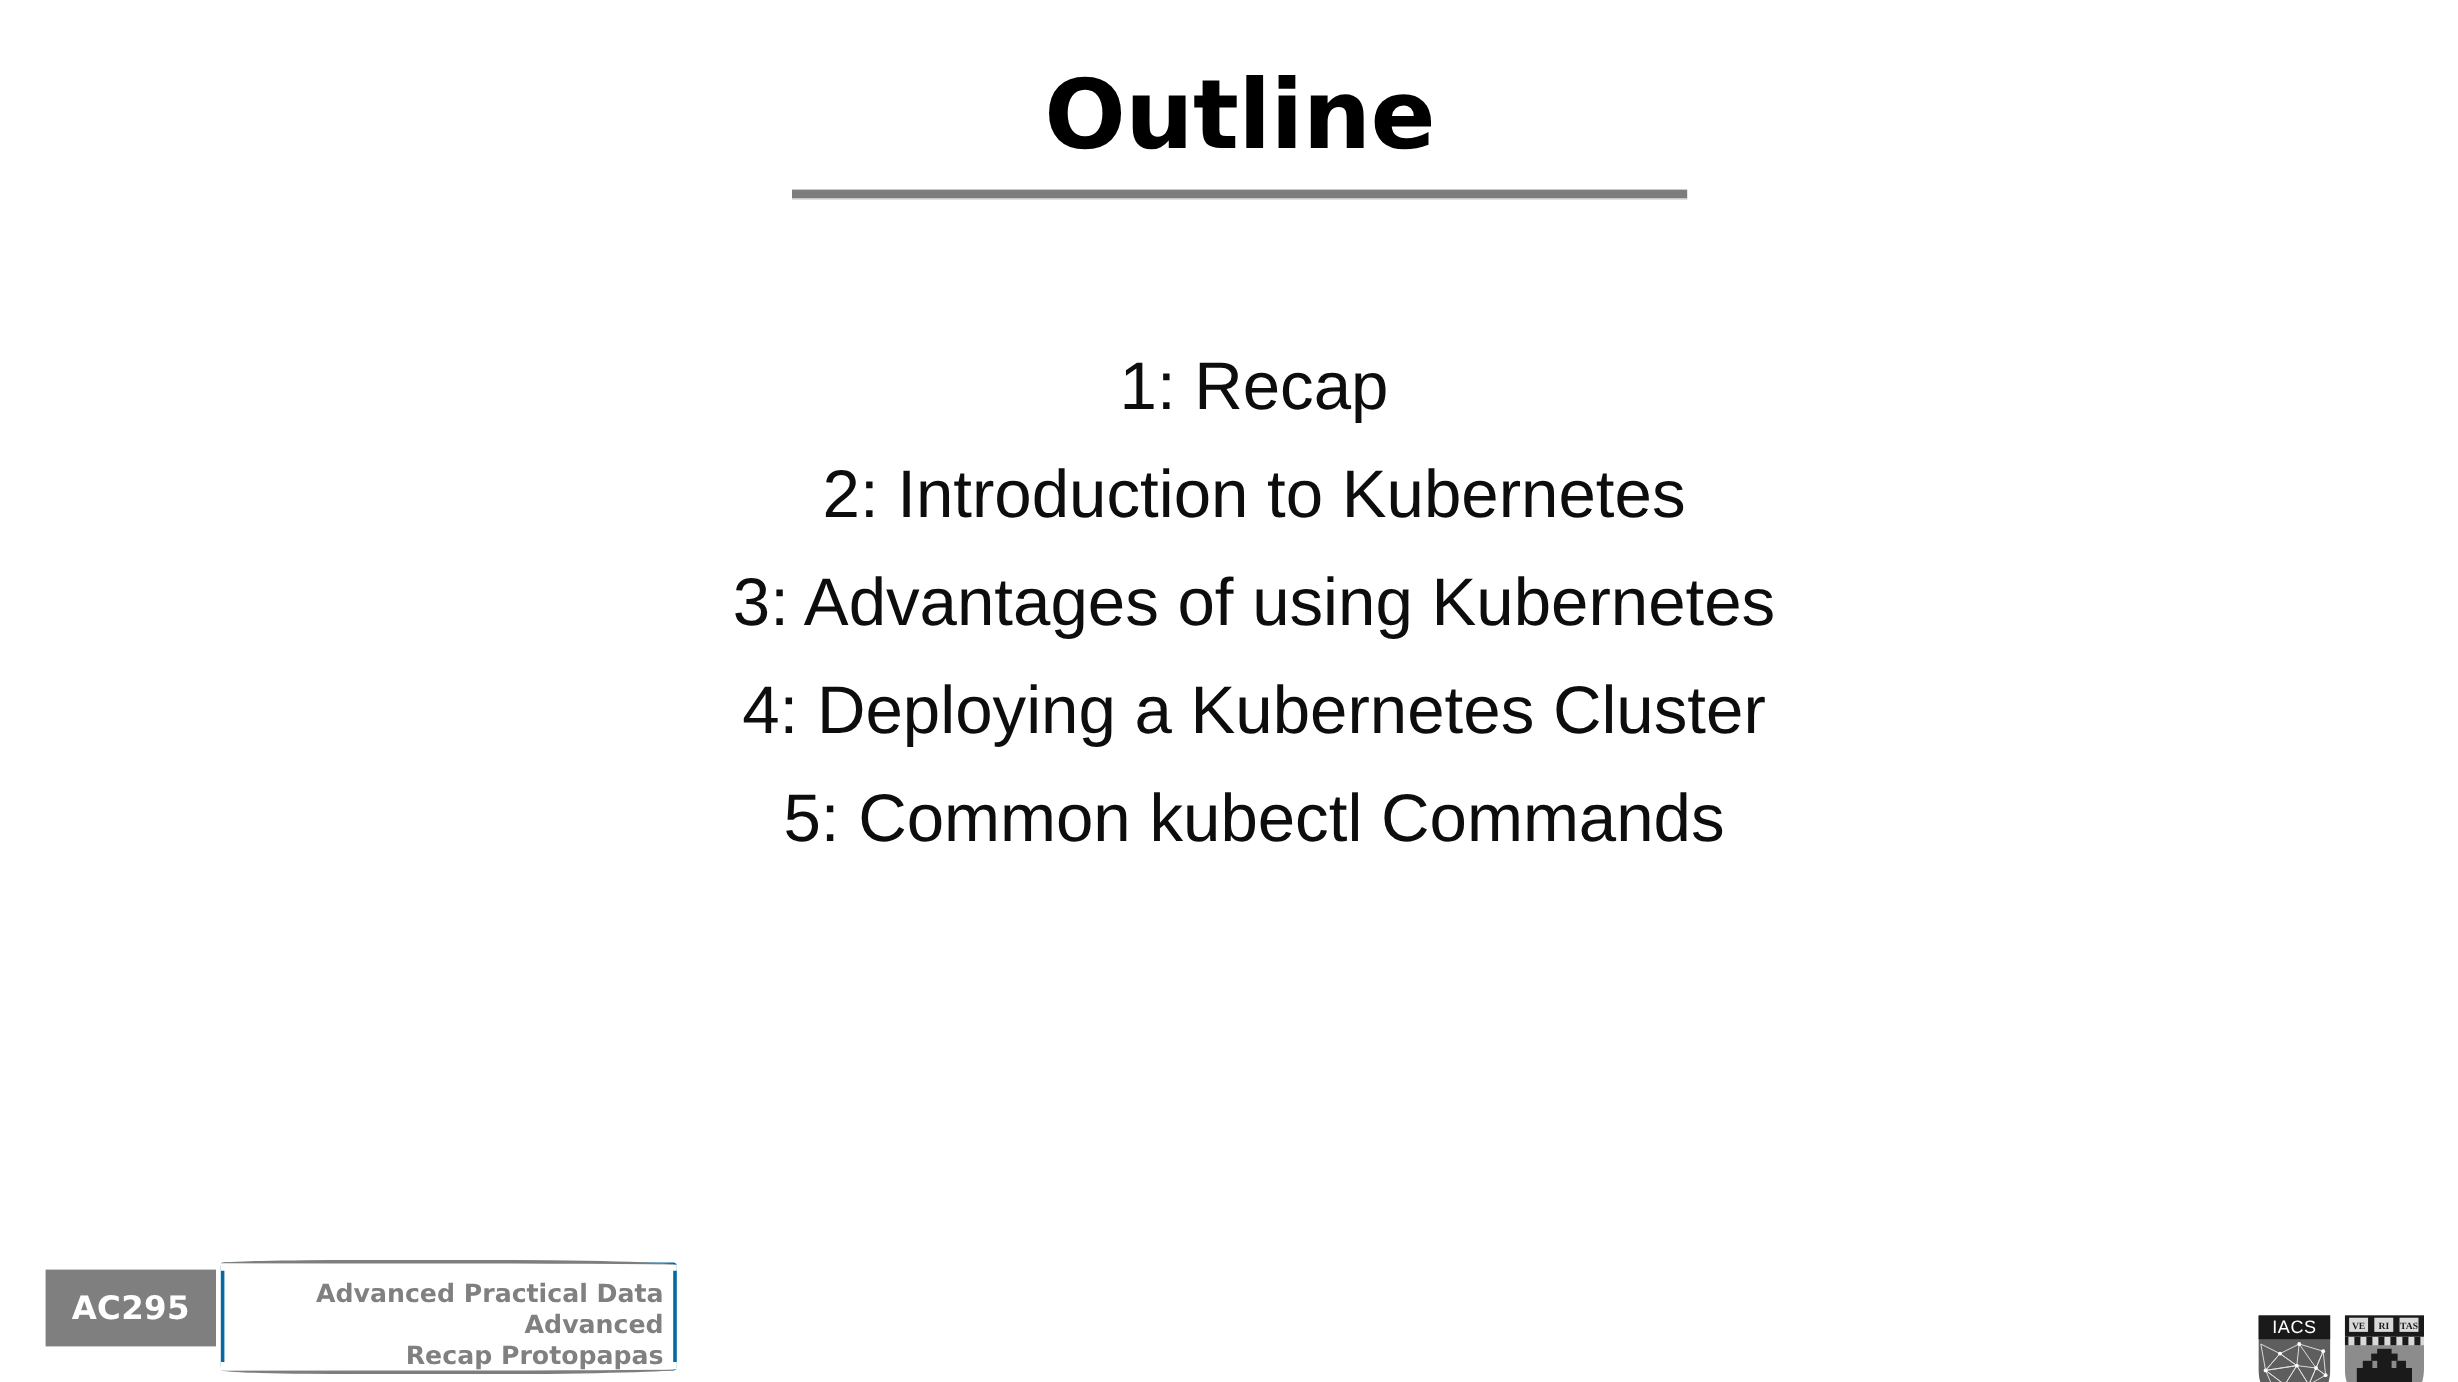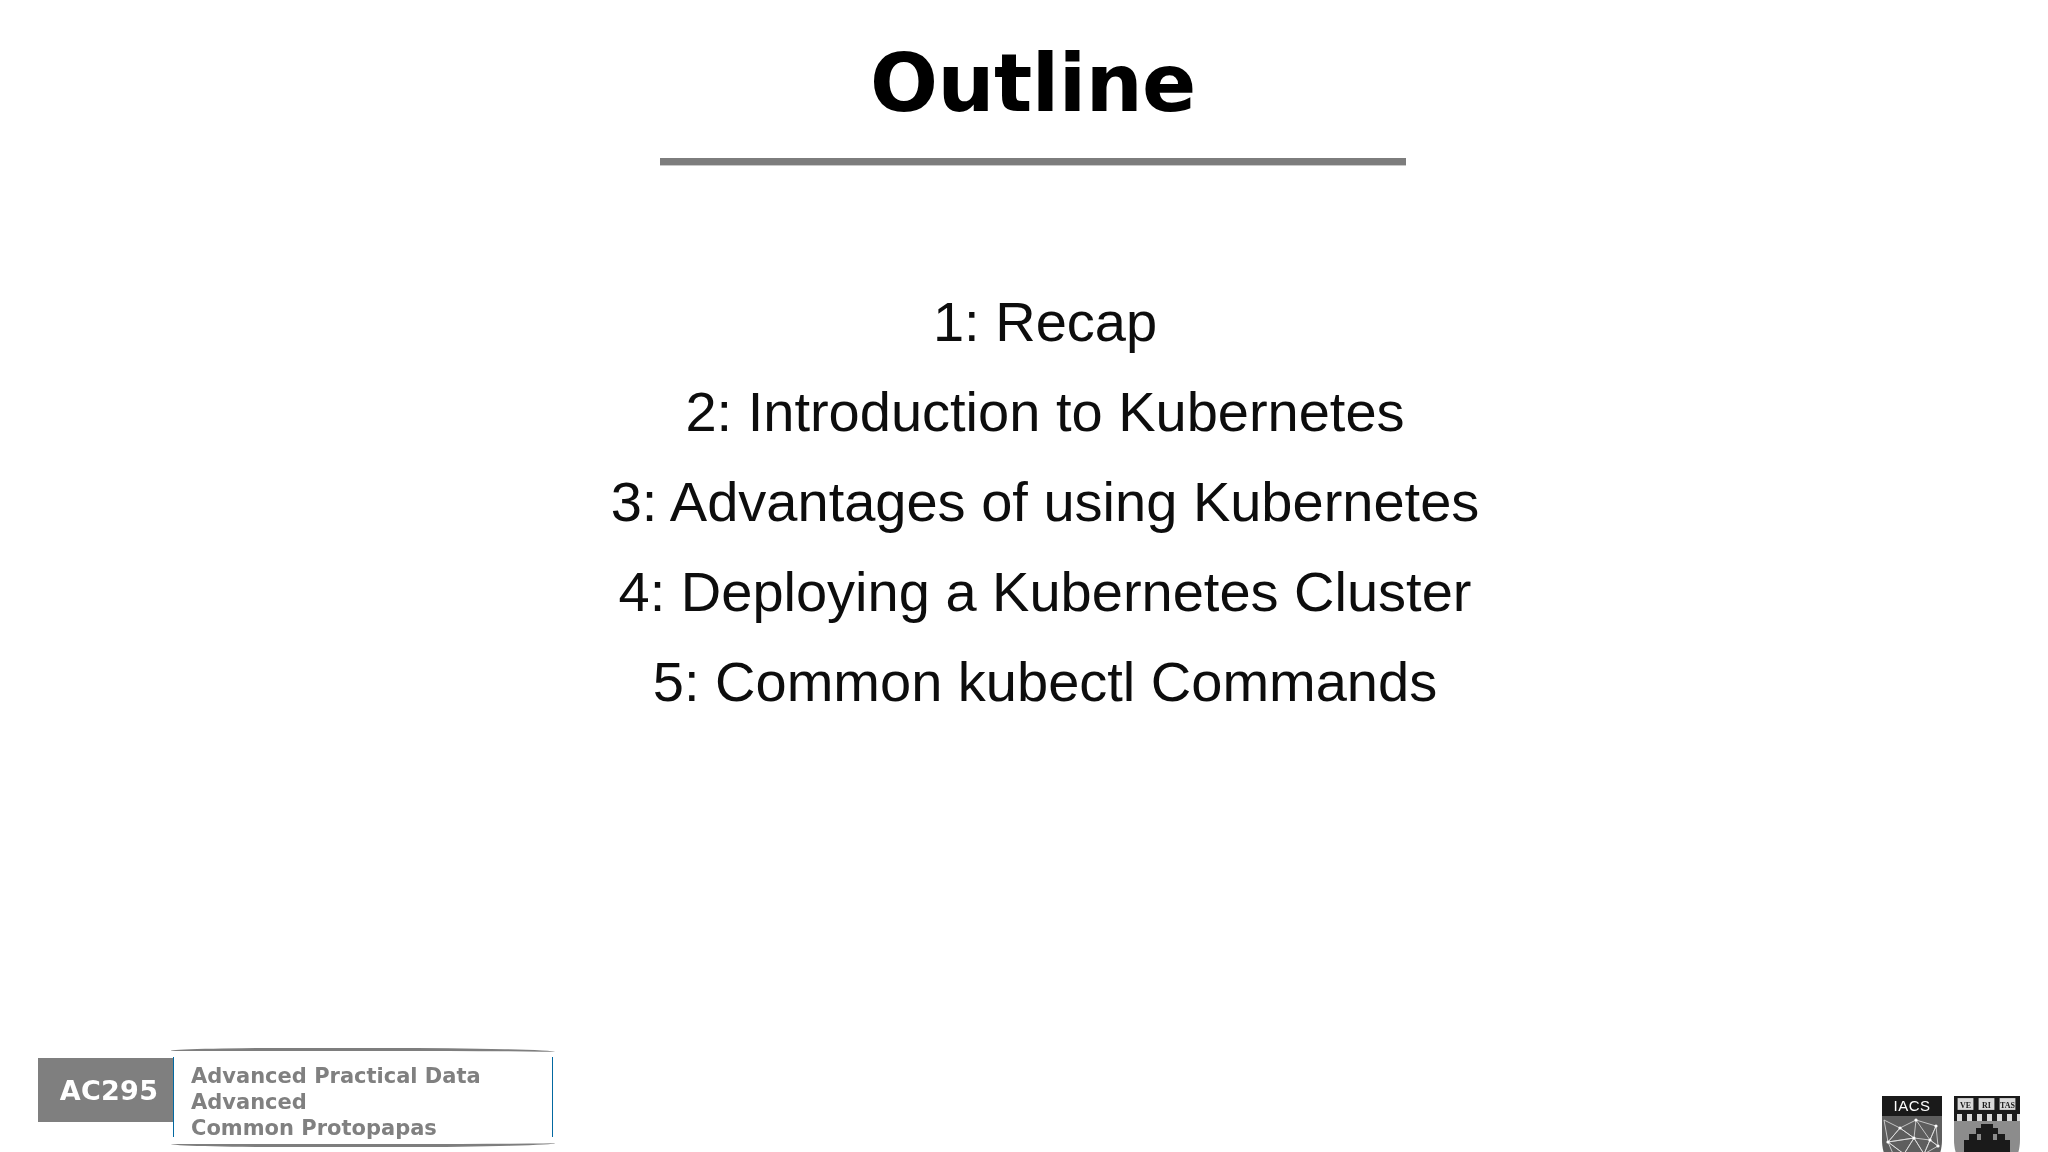--- a/index.html
+++ b/index.html
@@ -31,21 +31,21 @@
     width: 746px;
     text-align: center;
   }
   .slide-title {
     font-family: "DejaVu Sans", "Liberation Sans", sans-serif;
     font-weight: bold;
     font-size: 80px;
     line-height: 1.05;
     color: #000000;
     letter-spacing: -0.5px;
-    margin: 4px;
+    margin: 16px;
   }
   .title-rule {
     position: absolute;
     left: 660px;
     top: 158px;
     width: 746px;
     height: 7px;
     background: #7d7d7d;
     border-bottom: 1px solid #c9c9c9;
   }
@@ -82,28 +82,29 @@
   .footer-badge-label {
     color: #ffffff;
     font-family: "DejaVu Sans", "Liberation Sans", sans-serif;
     font-weight: bold;
     font-size: 27px;
     letter-spacing: 0.3px;
   }
 
   .footer-card {
     position: absolute;
-    left: 173px;
+    left: 184px;
     top: 1052px;
     width: 380px;
     height: 90px;
     background: #ffffff;
-    border: 1px solid #0369a1;
+    border: 3px solid #0369a1;
     border-radius: 3px;
     box-sizing: border-box;
+    text-align: right;
   }
   
   .footer-card::before {
     content: "";
     position: absolute;
     left: -3px;
     right: -3px;
     bottom: -6px;
     height: 7px;
     background: #ffffff;
@@ -167,21 +168,21 @@
   </div>
 
   <div class="footer-badge">
     <span class="footer-badge-label">AC295</span>
   </div>
 
   <div class="footer-card">
     <div class="footer-card-text">
       <div>Advanced Practical Data</div>
       <div>Advanced</div>
-      <div>Common Protopapas</div>
+      <div>Recap Protopapas</div>
     </div>
   </div>
 
   <div class="logos">
 
     <svg class="logo-shield logo-iacs" width="64" height="92" viewBox="0 0 64 92">
       <defs>
         <clipPath id="iacsClip">
           <path d="M2 2 H62 V46 C62 70 44 84 32 90 C20 84 2 70 2 46 Z"></path>
         </clipPath>

